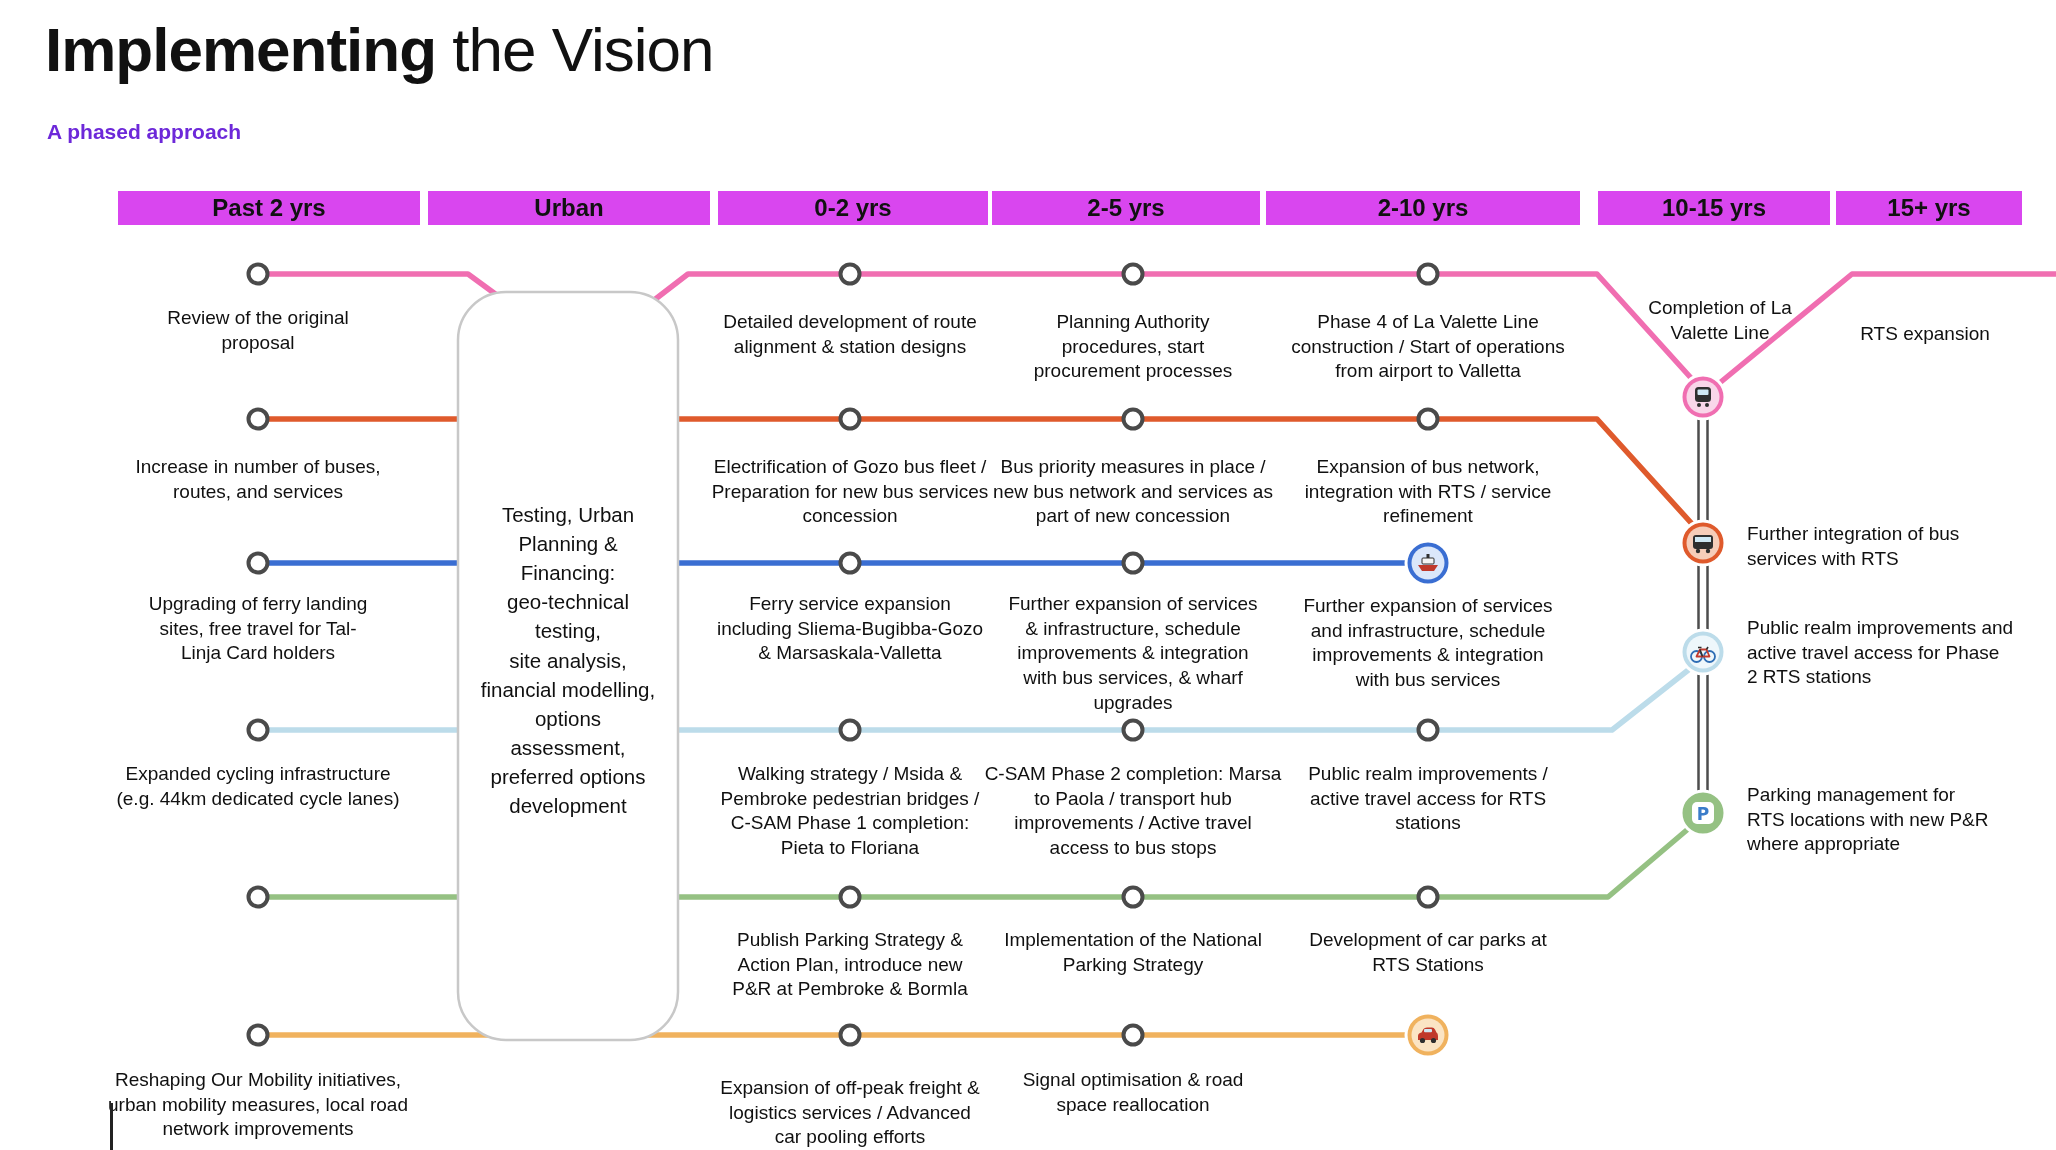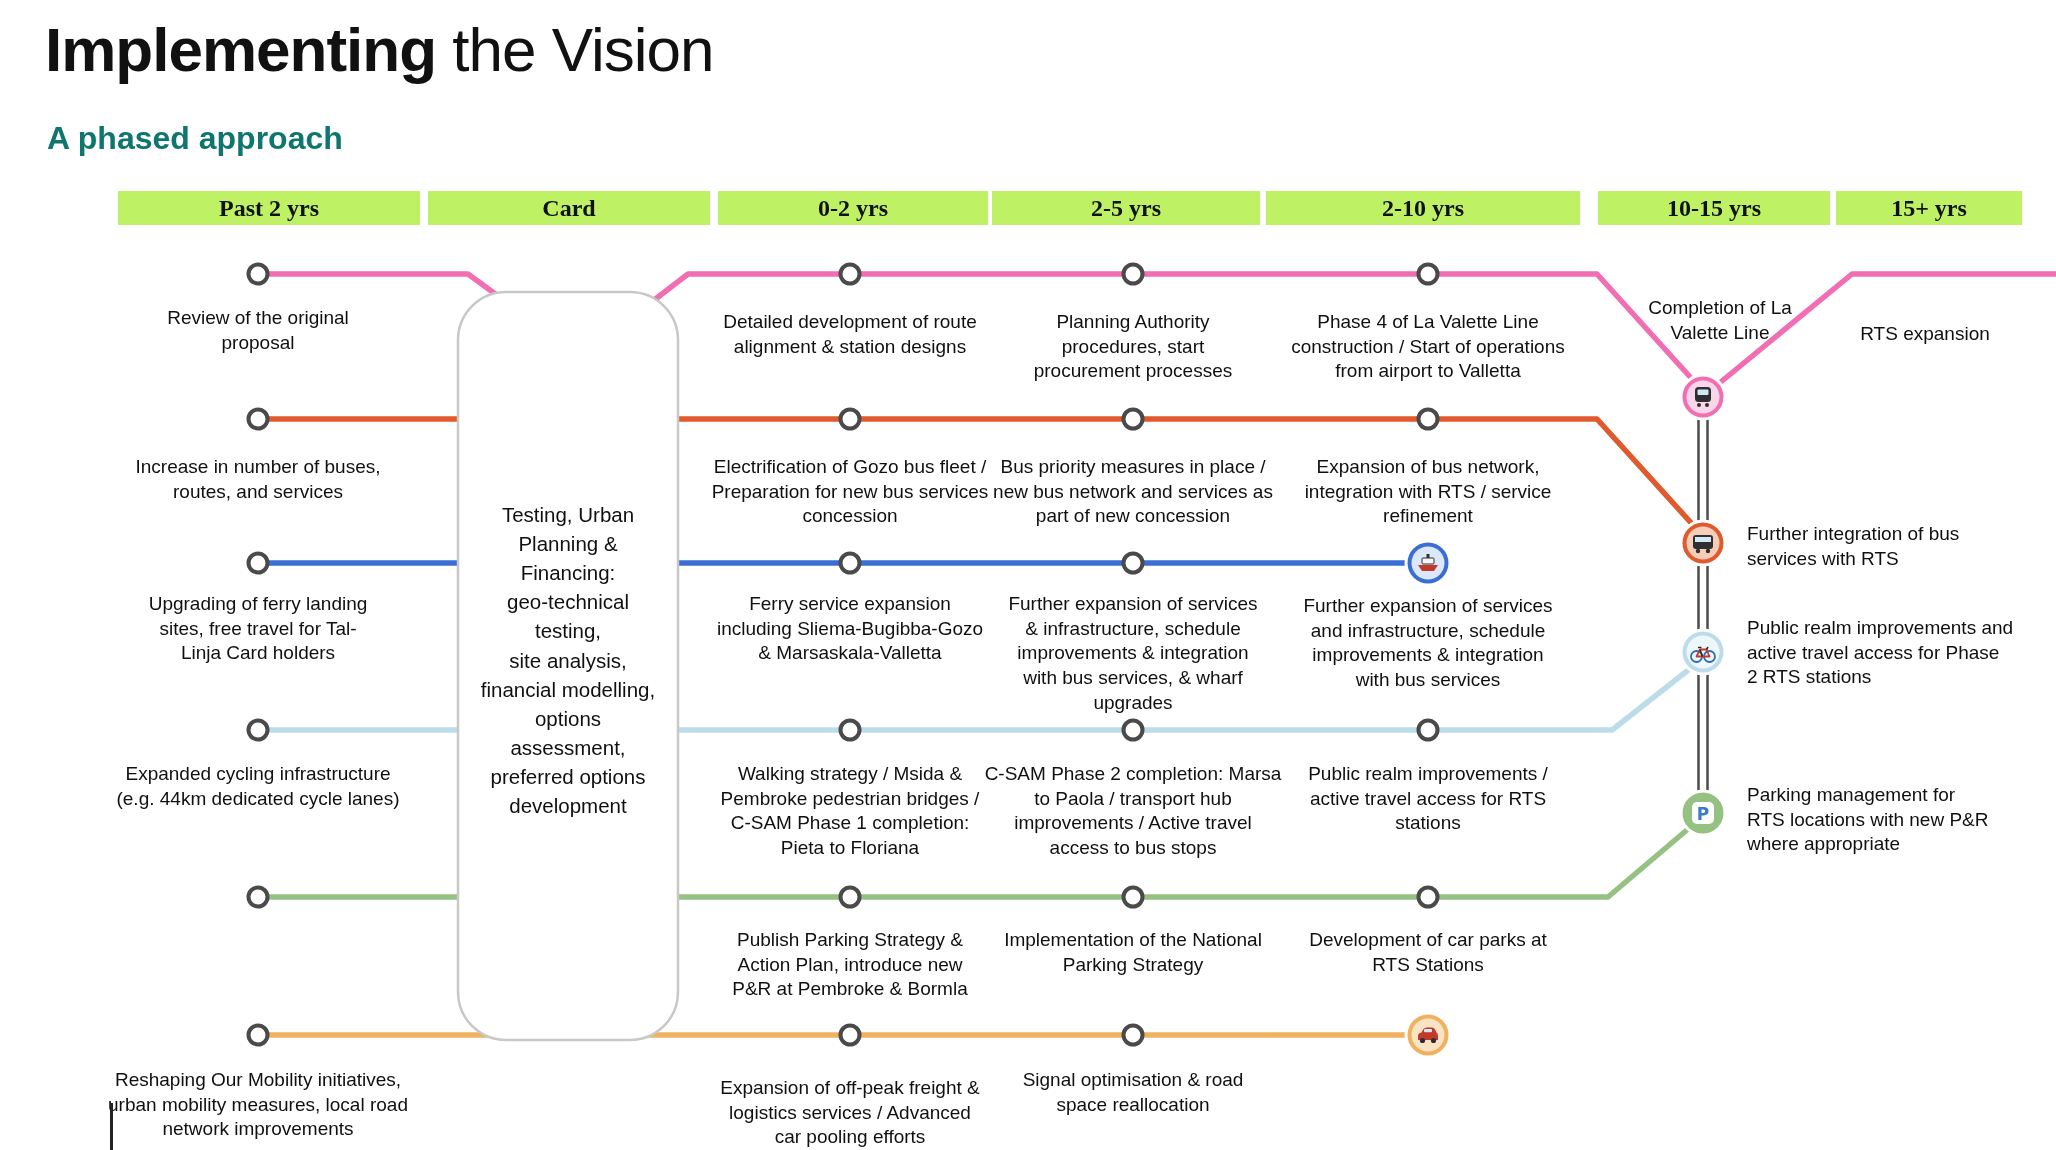--- a/index.html
+++ b/index.html
@@ -1,40 +1,40 @@
 <!DOCTYPE html>
 <html><head>
 <meta charset="utf-8">
 <style>
   html,body{margin:0;padding:0;background:#ffffff;}
   .canvas{position:relative;width:2056px;height:1150px;background:#ffffff;overflow:hidden;
           font-family:"Liberation Sans",sans-serif;color:#111;}
   .page-title{position:absolute;left:45px;top:16px;margin:0;font-size:62px;line-height:1.1;color:#111;letter-spacing:-1px;}
   .t-bold{font-weight:800;}
   .t-reg{font-weight:300;}
-  .subtitle{position:absolute;left:47px;top:120px;font-size:32px;font-weight:700;color:#0f766e;text-align:center;}
-  .colhead{position:absolute;top:191px;height:34px;background:#bef264;display:flex;align-items:center;justify-content:center;
-           font-size:24px;font-weight:700;color:#111;font-family:Liberation Serif, serif;}
+  .subtitle{position:absolute;left:47px;top:120px;font-size:21px;font-weight:700;color:#6d28d9;text-align:center;}
+  .colhead{position:absolute;top:191px;height:34px;background:#d946ef;display:flex;align-items:center;justify-content:center;
+           font-size:24px;font-weight:700;color:#111;}
   svg.diagram{position:absolute;left:0;top:0;}
   .lbl{position:absolute;font-size:19px;line-height:1.3;text-align:center;color:#101010;}
   .lbl.al{text-align:left;}
   .todaytext{position:absolute;left:462px;top:500px;width:212px;text-align:center;font-size:20.5px;line-height:1.42;
              color:#101010;white-space:pre-line;}
   .edge-mark{position:absolute;left:110px;top:1103px;width:3px;height:47px;background:#222;}
 </style>
 </head>
 <body>
 
 <div class="canvas">
 
   <h1 class="page-title"><span class="t-bold">Implementing</span><span class="t-reg"> the Vision</span></h1>
   <div class="subtitle">A phased approach</div>
 
   <div class="colhead" style="left:118px;width:302px">Past 2 yrs</div>
-  <div class="colhead" style="left:428px;width:282px">Card</div>
+  <div class="colhead" style="left:428px;width:282px">Urban</div>
   <div class="colhead" style="left:718px;width:270px">0-2 yrs</div>
   <div class="colhead" style="left:992px;width:268px">2-5 yrs</div>
   <div class="colhead" style="left:1266px;width:314px">2-10 yrs</div>
   <div class="colhead" style="left:1598px;width:232px">10-15 yrs</div>
   <div class="colhead" style="left:1836px;width:186px">15+ yrs</div>
 
   <svg class="diagram" width="2056" height="1150" viewBox="0 0 2056 1150">
 
     <path d="M252 274 H468 L550 334 H610 L688 274 H1597 L1701 389" fill="none" stroke-width="5.5" stroke-linejoin="round" stroke-linecap="round" stroke="#f06eb1"></path>
     <path d="M1705 395 L1852 274 H2056" fill="none" stroke-width="5.5" stroke-linejoin="round" stroke-linecap="round" stroke="#f06eb1"></path>

